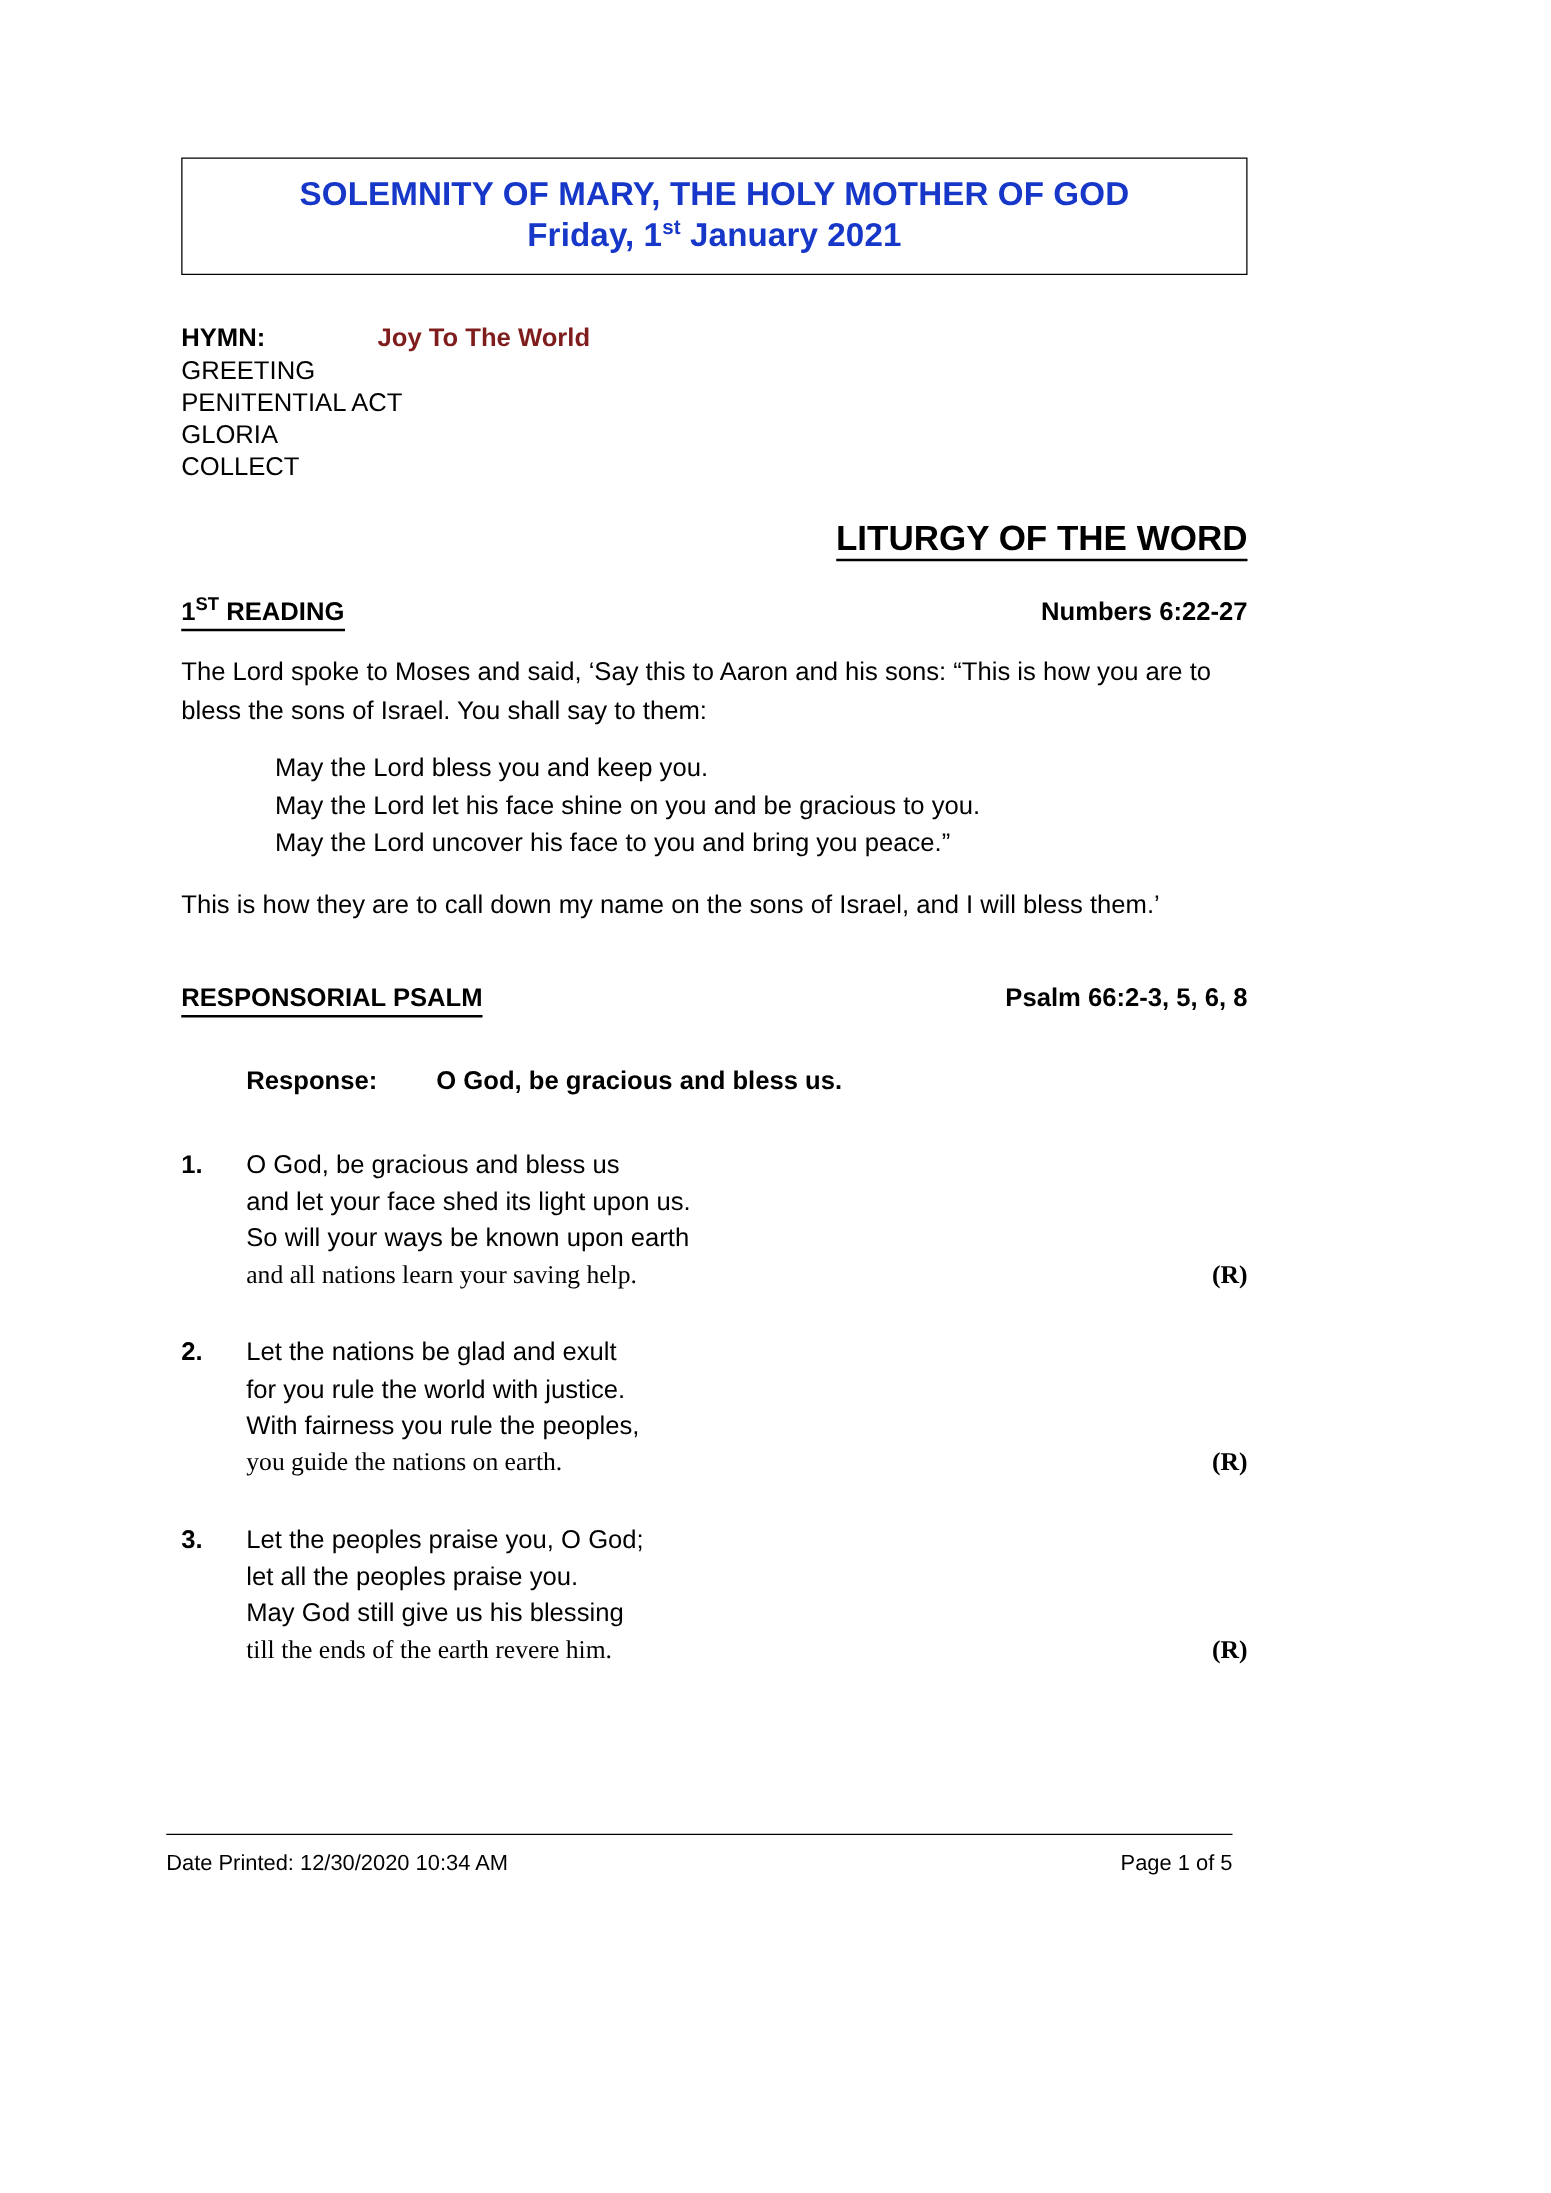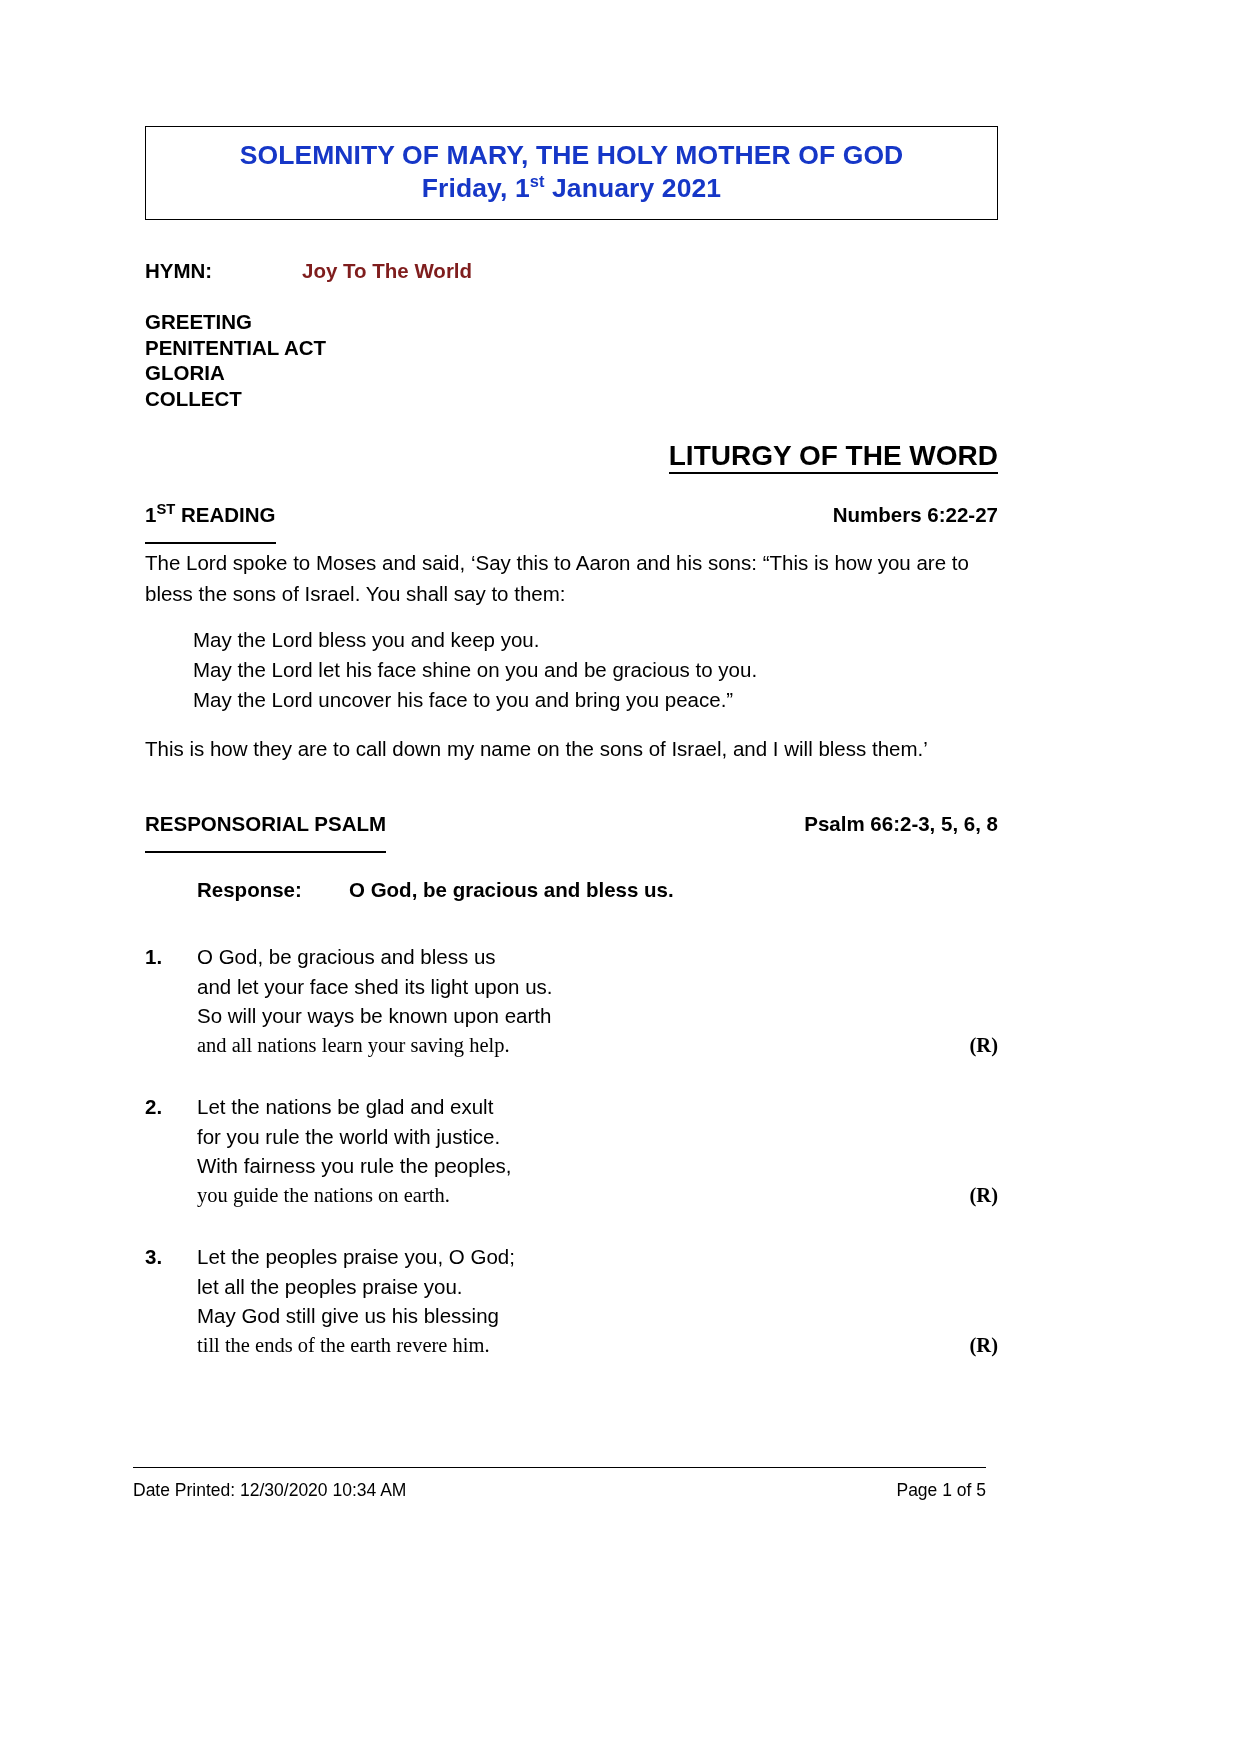--- a/index.html
+++ b/index.html
@@ -59,23 +59,22 @@
     align-items: baseline;
     font-size: 20.5px;
     font-weight: bold;
     line-height: 26px;
     gap: 40px;
   }
   .hymn-label { width: 117px; flex: 0 0 117px; color: #000; }
   .hymn-title { color: #7f1d1d; font-weight: bold; }
 
   .order-list {
-    margin-top: 25px;
-    font-size: 20.5px;
-    font-weight: bold;
+    font-size: 20.5px;
+    font-weight: normal;
     line-height: 25.6px;
   }
   .order-item { white-space: nowrap; }
 
   
   .liturgy-heading {
     text-align: right;
     font-size: 28px;
     font-weight: bold;
     margin-top: 28px;
@@ -92,40 +91,40 @@
     justify-content: space-between;
     align-items: baseline;
     font-size: 20.5px;
     font-weight: bold;
     margin-top: 30px;
   }
   .ref-row .left u,
   .ref-row .left .ul {
     text-decoration: none;
     border-bottom: 2px solid #000;
-    padding-bottom: 16px;
+    padding-bottom: 2px;
   }
   .ref-row sup {
     font-size: 0.72em;
     vertical-align: super;
     line-height: 0;
   }
   .ref-row .right { font-weight: bold; }
 
   
   .body-text {
     font-size: 20.5px;
     line-height: 31px;
     margin-top: 20px;
     text-align: left;
   }
   .body-text.tight { margin-top: 18px; }
   .indent-block {
     margin-top: 16px;
-    margin-left: 48px;
+    margin-left: 75px;
     font-size: 20.5px;
     line-height: 30px;
   }
   .indent-block div { white-space: nowrap; }
 
   
   .psalm-response {
     margin-top: 42px;
     margin-left: 52px;
     font-size: 20.5px;

